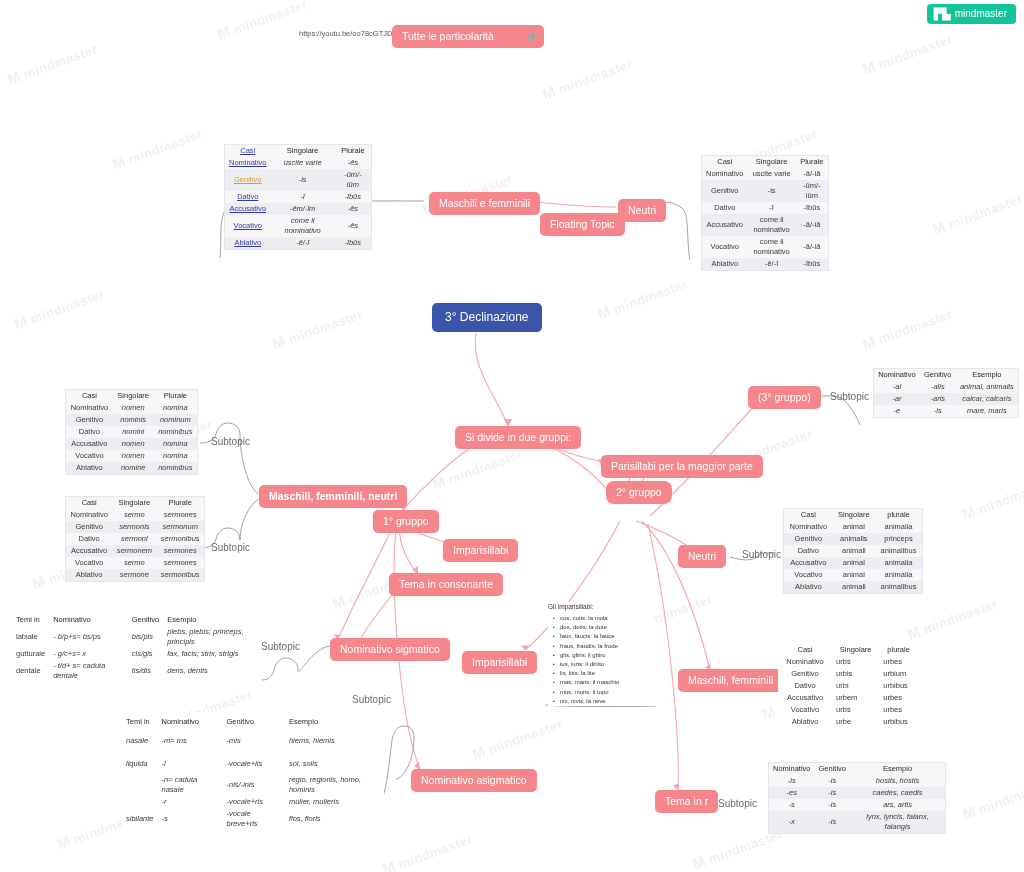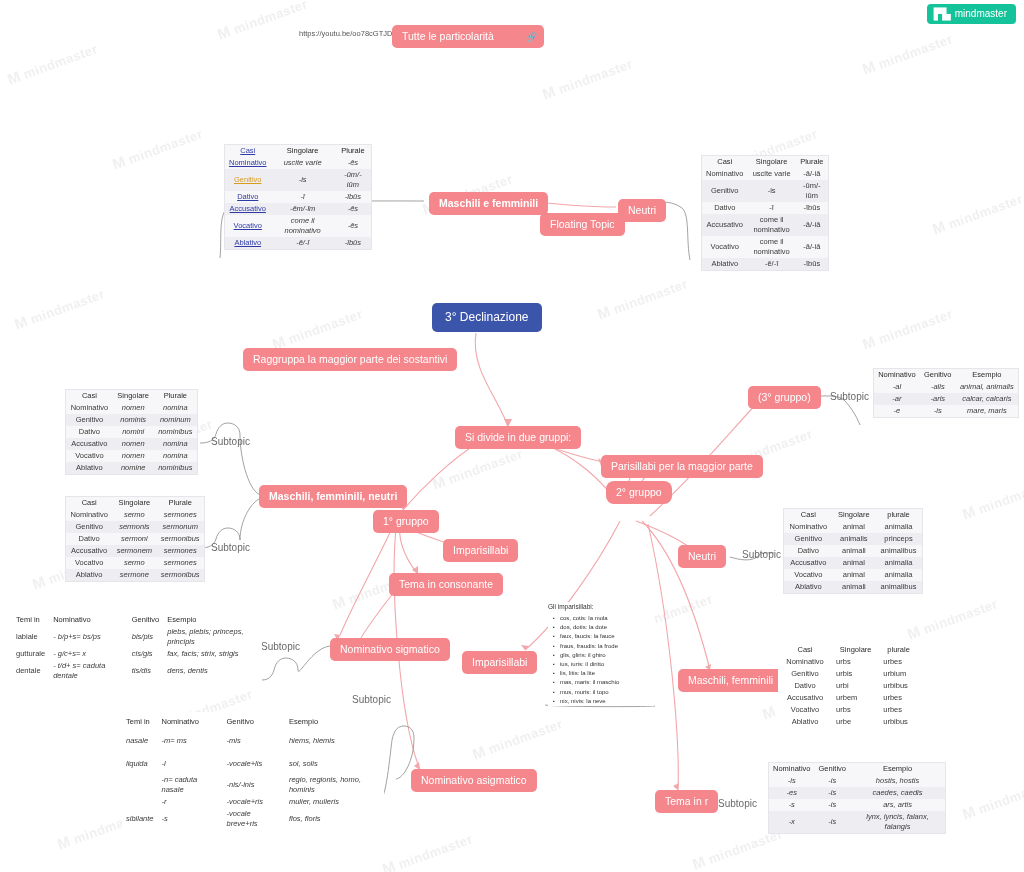--- a/index.html
+++ b/index.html
@@ -173,25 +173,24 @@
 
   <div id="brand">
     <span class="mglyph">▛▙</span>
     <span>mindmaster</span>
   </div>
 
   <div class="node root" style="left:432px;top:303px;">
     <span>3° Declinazione</span>
   </div>
 
-  <div class="node pink" style="left:429px;top:192px;font-weight:bold;"><span>Maschili e femminili</span></div>
+  <div class="node pink" style="left:429px;top:192px;"><span>Maschili e femminili</span></div>
   <div class="node pink" style="left:540px;top:213px;"><span>Floating Topic</span></div>
   <div class="node pink" style="left:618px;top:199px;"><span>Neutri</span></div>
 
-  <div class="node pink" style="left:243px;top:348px;"><span>Raggruppa la maggior parte dei sostantivi</span></div>
   <div class="node pink" style="left:455px;top:426px;"><span>Si divide in due gruppi:</span></div>
 
   <div class="node pink" style="left:259px;top:485px;font-weight:bold;"><span>Maschili, femminili, neutri</span></div>
   <div class="node pink" style="left:373px;top:510px;"><span>1° gruppo</span></div>
   <div class="node pink" style="left:443px;top:539px;"><span>Imparisillabi</span></div>
   <div class="node pink" style="left:389px;top:573px;"><span>Tema in consonante</span></div>
   <div class="node pink" style="left:330px;top:638px;"><span>Nominativo sigmatico</span></div>
   <div class="node pink" style="left:411px;top:769px;"><span>Nominativo asigmatico</span></div>
   <div class="node pink" style="left:462px;top:651px;"><span>Imparisillabi</span></div>
 

